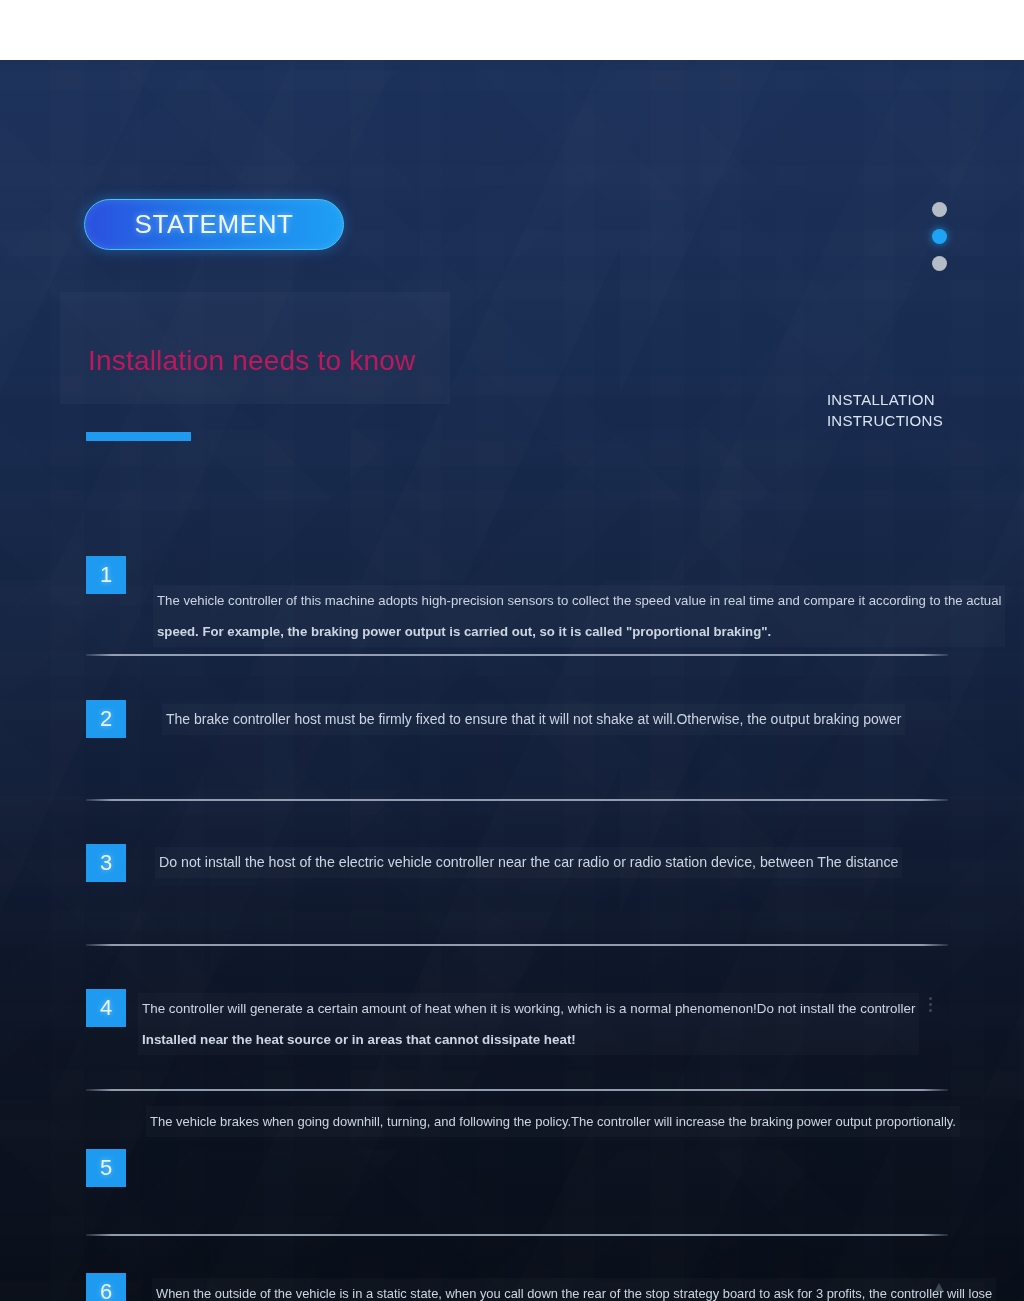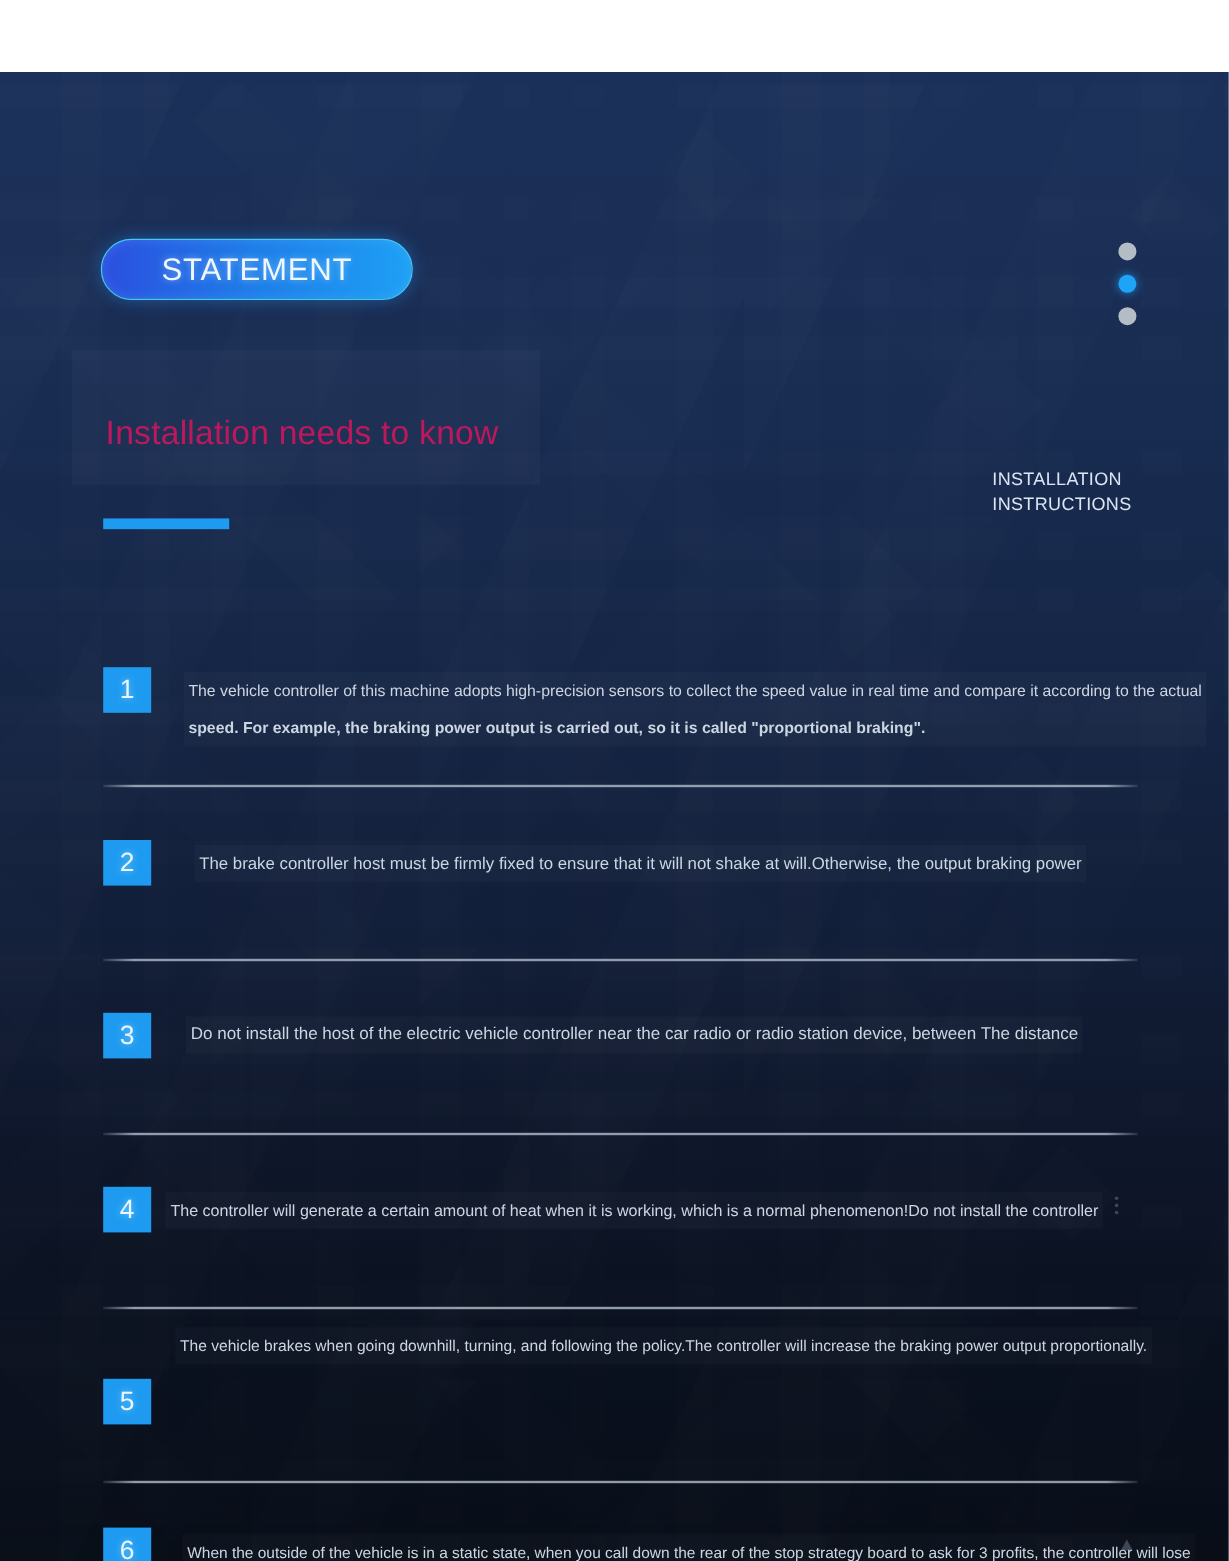--- a/index.html
+++ b/index.html
@@ -249,21 +249,21 @@
 
   <div class="side-caption">
     <div>INSTALLATION</div>
     <div>INSTRUCTIONS</div>
   </div>
 
   <div class="list">
 
     <div class="item" style="top:0">
       <div class="num" style="top:556px">1</div>
-      <div class="body" style="left:153px; top:560px">
+      <div class="body" style="left:153px; top:585px">
         <span class="l1">The vehicle controller of this machine adopts high-precision sensors to collect the speed value in real time and compare it according to the actual</span>
         <span class="l2">speed. For example, the braking power output is carried out, so it is called "proportional braking".</span>
       </div>
     </div>
     <div class="divider" style="top:654px"></div>
 
     <div class="item" style="top:0">
       <div class="num" style="top:700px">2</div>
       <div class="body" style="left:162px; top:704px; font-size:14px">
         <span class="l1">The brake controller host must be firmly fixed to ensure that it will not shake at will.Otherwise, the output braking power</span>
@@ -276,20 +276,21 @@
       <div class="body" style="left:155px; top:847px; font-size:14.2px">
         <span class="l1">Do not install the host of the electric vehicle controller near the car radio or radio station device, between The distance</span>
       </div>
     </div>
     <div class="divider" style="top:944px"></div>
 
     <div class="item" style="top:0">
       <div class="num" style="top:989px">4</div>
       <div class="body" style="left:138px; top:993px; font-size:13.4px">
         <span class="l1">The controller will generate a certain amount of heat when it is working, which is a normal phenomenon!Do not install the controller</span>
+        <span class="l2">Installed near the heat source or in areas that cannot dissipate heat!</span>
       </div>
     </div>
     <div class="kebab">
         <i></i>
         <i></i>
         <i></i>
       </div>
     <div class="divider" style="top:1089px"></div>
 
     <div class="item" style="top:0">

